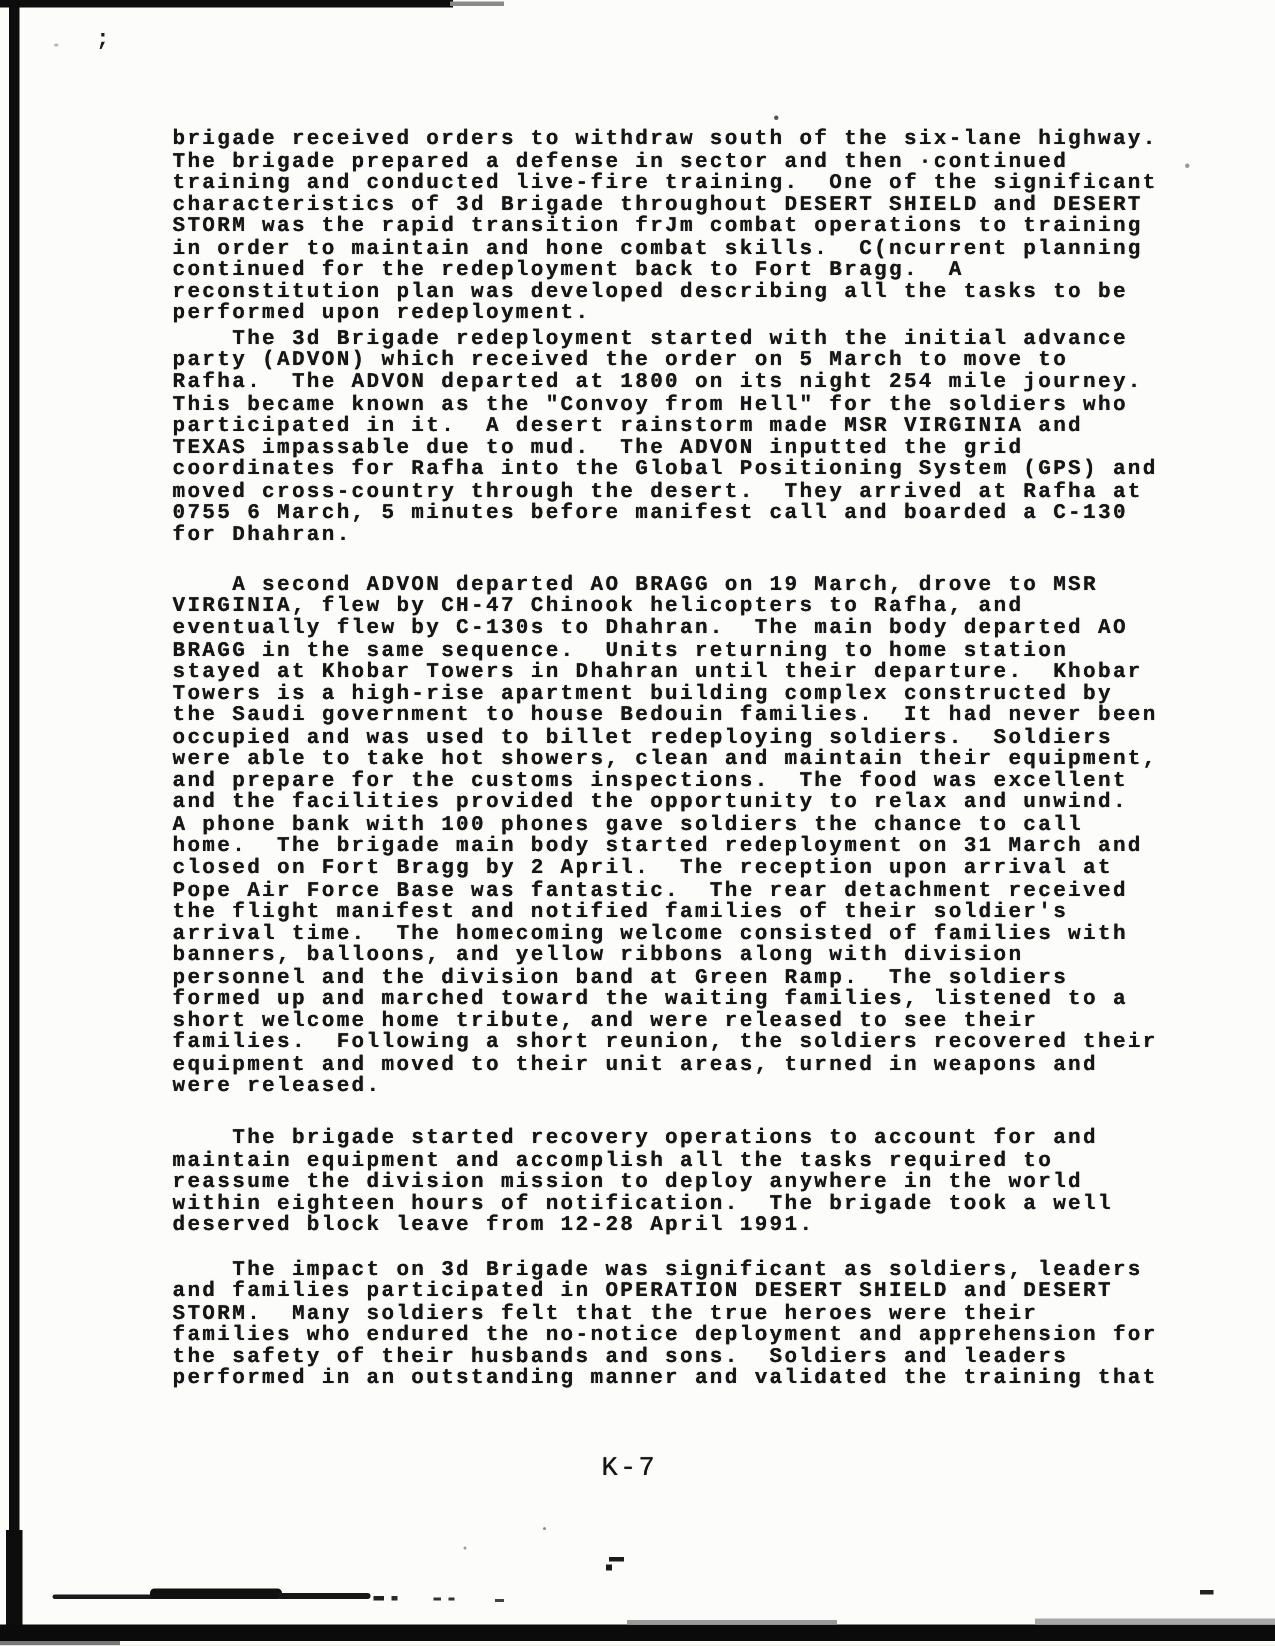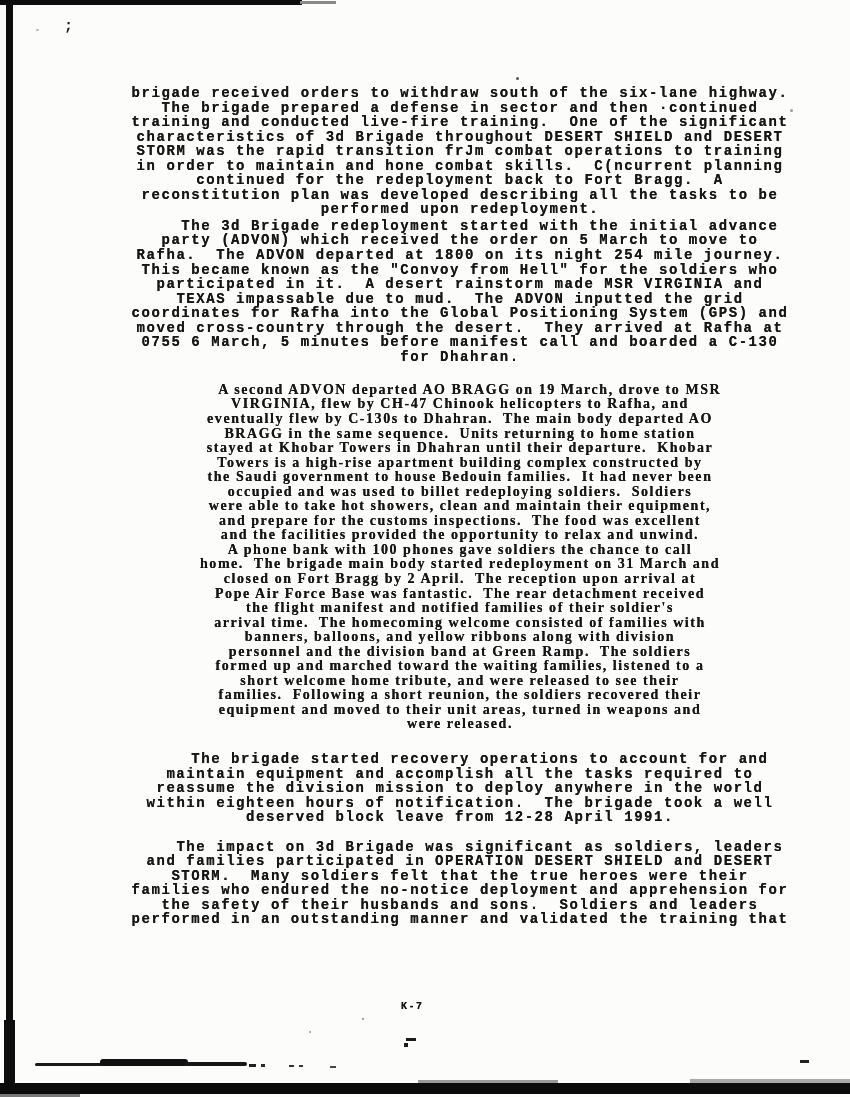--- a/index.html
+++ b/index.html
@@ -21,38 +21,36 @@
     width: 690px;
   }
   .para {
     white-space: pre;
     font-size: 14px;
     font-weight: 700;
     line-height: 14.55px;
     letter-spacing: 1.55px;
     color: #161616;
     text-shadow: 0 0 0.5px rgba(10,10,10,0.85);
-    text-align: center;
   }
   .para + .para { margin-top: 2px; }
-  .para:nth-child(3) { margin-top: 18.5px; font-family: Liberation Serif, serif; }
+  .para:nth-child(3) { margin-top: 18.5px; }
   .para:nth-child(4) { margin-top: 20px; }
   .para:nth-child(5) { margin-top: 15px; }
 
   .footer-page-number {
     position: absolute;
     left: 401px;
     top: 972px;
-    font-size: 10px;
-    font-weight: 700;
+    font-size: 18px;
+    font-weight: 400;
     letter-spacing: 1.55px;
     line-height: 14.55px;
     white-space: pre;
     text-shadow: 0 0 0.5px rgba(10,10,10,0.85);
-    margin-top: 28px;
   }
 
   .stray-semicolon {
     position: absolute;
     left: 64px;
     top: 18px;
     font-size: 15px;
     font-weight: 700;
     color: #1c1c1c;
   }

